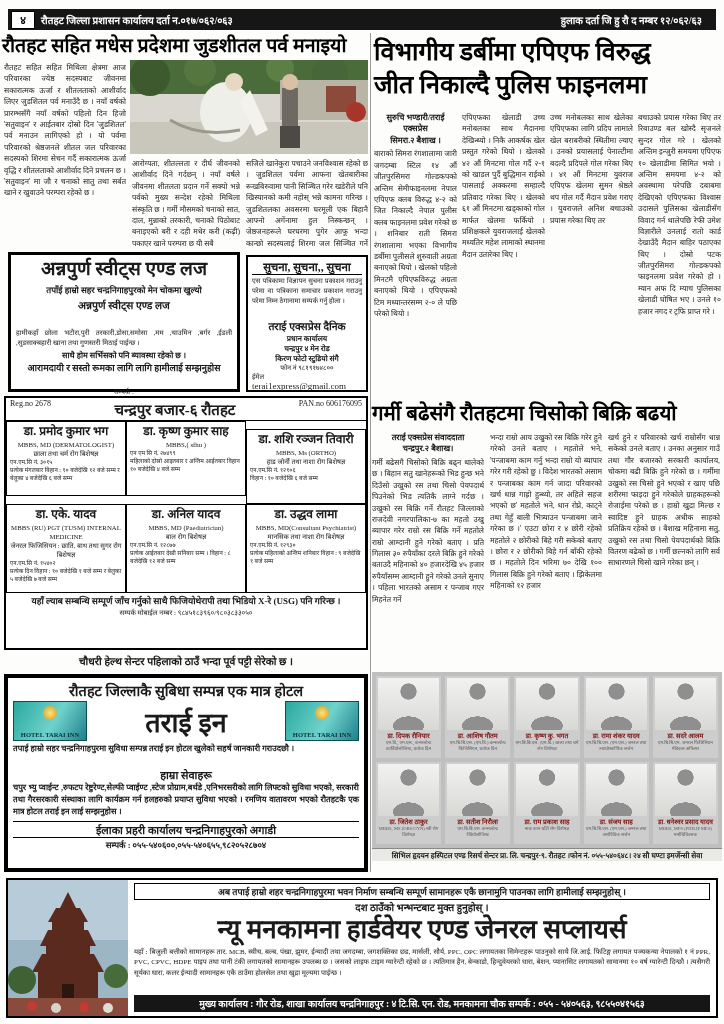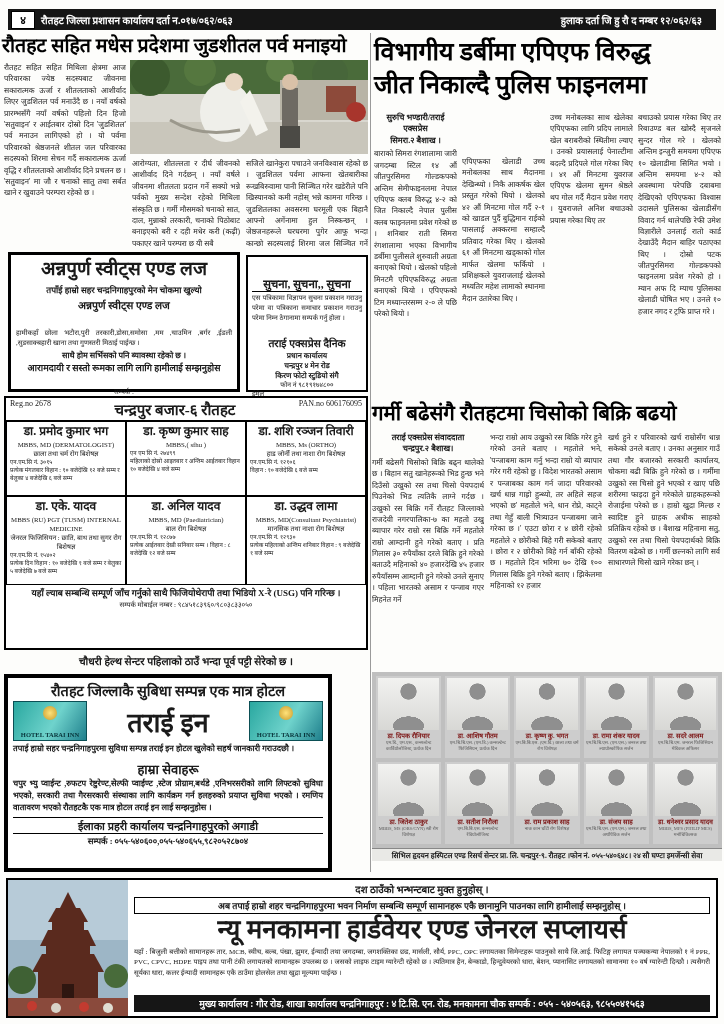--- a/index.html
+++ b/index.html
@@ -82,21 +82,21 @@
   <div class="ctr b" style="font-size:19px;line-height:1.2;">अन्नपुर्ण स्वीट्स एण्ड लज</div>
   <div class="ctr b" style="font-size:8.6px;margin-top:3px;">तपाँई हाम्रो सहर चन्द्रनिगाहपुरको मेन चोकमा खुल्यो</div>
   <div class="ctr b" style="font-size:10.5px;margin-top:2px;">अन्नपुर्ण स्वीट्स एण्ड लज</div>
   <div style="font-size:7px;line-height:1.45;text-align:justify;margin-top:16px;">हामीकहाँ छोला भटौरा,पुरी तरकारी,डोसा,समोसा ,मम ,चाउमिन ,बर्गर ,ईडली ,सुडसाक्बहारी खाना तथा गुणस्तरी मिठाई पाईन्छ ।</div>
   <div class="ctr b" style="font-size:8px;margin-top:1px;">साथै होम सर्भिसको पनि ब्यावस्था रहेको छ ।</div>
   <div class="ctr b" style="font-size:9.3px;margin-top:1px;">आरामदायी र सस्तो रूमका लागि लागि हामीलाई सम्झनुहोस</div>
   <div class="ctr smallcap">सम्पर्क :</div>
   <div class="ctr" style="font-size:8px;">९८४५८६९४०९</div>
 </div>
 
-<div class="abs adbox" style="left:246px;top:255px;width:122px;height:137px;padding:19px 4px;">
+<div class="abs adbox" style="left:246px;top:255px;width:122px;height:137px;padding:2px 4px;">
   <div class="ctr b" style="font-size:11.5px;border-bottom:1px solid #000;">सुचना, सुचना,, सुचना</div>
   <div style="font-size:6.8px;line-height:1.5;text-align:justify;margin-top:1px;">एस पत्रिकामा विज्ञापन सुचना प्रकाशन गराउनु परेमा वा पत्रिकाना समाचार प्रकाशन गराउनु परेमा निम्न ठेगानामा सम्पर्क गर्नु होला ।</div>
   <div class="ctr b" style="font-size:10.5px;margin-top:12px;">तराई एक्सप्रेस दैनिक</div>
   <div class="ctr b" style="font-size:7.5px;">प्रधान कार्यालय</div>
   <div class="ctr b" style="font-size:7.5px;">चन्द्रपुर ४ मेन रोड</div>
   <div class="ctr b" style="font-size:7.5px;">किरण फोटो स्टुडियो संगै</div>
   <div class="ctr" style="font-size:6.8px;">फोन नं ९८१९१७४८००</div>
   <div style="font-size:6.8px;">ईमेल</div>
   <div style="font-size:9px;font-family:'Liberation Serif',serif;">terai1express@gmail.com</div>
 </div>
@@ -116,21 +116,21 @@
       <div class="ch-q">छाला तथा चर्म रोग बिशेषज्ञ</div>
       <div class="ch-t">एन.एम.सि नं. ३०१५</div>
       <div class="ch-t">प्रत्येक मंगलबार बिहान : १० बजेदेखि १२ बजे सम्म र बेलुका ४ बजेदेखि ६ बजे सम्म</div>
     </div>
     <div class="ch-cell" style="height:69px;">
       <div class="ch-name">डा. कृष्ण कुमार साह</div>
       <div class="ch-q">MBBS,( sfhu )</div>
       <div class="ch-t">एन एम सि नं. २७४९९</div>
       <div class="ch-t">महिलाको दोस्रो आइतबार र अन्तिम आईतबार विहान १० बजेदेखि ४ बजे सम्म</div>
     </div>
-    <div class="ch-cell" style="height:69px;">
+    <div class="ch-cell" style="height:69px;margin-top:8px;">
       <div class="ch-name">डा. शशि रञ्जन तिवारी</div>
       <div class="ch-q">MBBS, Ms (ORTHO)</div>
       <div class="ch-q">हाड जोर्नी तथा नाशा रोग बिशेषज्ञ</div>
       <div class="ch-t">एन.एम.सि नं. १२१०६</div>
       <div class="ch-t">विहान : १० बजेदेखि ६ बजे सम्म</div>
     </div>
     <div class="ch-cell" style="height:83px;">
       <div class="ch-name">डा. एके. यादव</div>
       <div class="ch-q">MBBS (RU) PGT (TUSM) INTERNAL MEDICINE</div>
       <div class="ch-q">जेनरल फिजिसियन : छाति, बाथ तथा सुगर रोग बिशेषज्ञ</div>
@@ -150,49 +150,49 @@
       <div class="ch-q">मानसिक तथा नाशा रोग बिशेषज्ञ</div>
       <div class="ch-t">एन.एम.सि नं. १२९३०</div>
       <div class="ch-t">प्रत्येक महिलाको अन्तिम शनिबार विहान : ९ बजेदेखि १ बजे सम्म</div>
     </div>
   </div>
   <div class="ctr" style="font-size:9px;font-weight:bold;padding:1px 2px;">यहाँ ल्याब सम्बन्धि सम्पूर्ण जाँच गर्नुको साथै फिजियोथेरापी तथा भिडियो X-रे (USG) पनि गरिन्छ ।</div>
   <div class="ctr" style="font-size:7px;">सम्पर्क मोबाईल नम्बर : ९८४५१८३९६०/९८०३८३३०५०</div>
 </div>
 <div class="abs ctr b" style="left:4px;top:654px;width:364px;font-size:10.5px;">चौधरी हेल्थ सेन्टर पहिलाको ठाउँ भन्दा पूर्व पट्टी सेरेको छ ।</div>
 
-<div class="abs" style="left:4px;top:674px;width:328px;height:198px;border:4px solid #000;box-sizing:border-box;padding:2px 5px;background:#fff;">
+<div class="abs" style="left:4px;top:674px;width:364px;height:198px;border:4px solid #000;box-sizing:border-box;padding:2px 5px;background:#fff;">
   <div class="ctr b" style="font-size:14.5px;">रौतहट जिल्लाकै सुबिधा सम्पन्न एक मात्र होटल</div>
   <div style="display:flex;align-items:center;justify-content:space-between;margin-top:1px;">
     <div class="tlogo">
           <span>HOTEL TARAI INN</span>
         </div>
     <div class="b" style="font-size:27px;">तराई इन</div>
     <div class="tlogo">
           <span>HOTEL TARAI INN</span>
         </div>
   </div>
   <div class="b" style="font-size:8.2px;line-height:1.45;text-align:justify;margin-top:2px;">तपाई हाम्रो सहर चन्द्रनिगाहपुरमा सुविधा सम्पन्न तराई इन होटल खुलेको सहर्ष जानकारी गराउदछौ ।</div>
-  <div class="ctr b" style="font-size:13px;margin-top:5px;">हाम्रा सेवाहरू</div>
+  <div class="ctr b" style="font-size:11px;margin-top:12px;">हाम्रा सेवाहरू</div>
   <div class="b" style="font-size:8.2px;line-height:1.5;text-align:justify;">चपुर भ्यु प्वाईन्ट ,रुफटप रेष्टुरेण्ट,सेल्फी प्वाईण्ट ,स्टेज प्रोग्राम,बर्थडे ,एनिभरसरीको लागि लिफ्टको सुविधा भएको, सरकारी तथा गैरसरकारी संस्थाका लागि कार्यक्रम गर्न हलहरुको प्रयाप्त सुविधा भएको । रमणिय वातावरण भएको रौतहटकै एक मात्र होटल तराई इन लाई सम्झनुहोस ।</div>
   <div class="ctr b" style="font-size:11px;border-top:1px solid #000;border-bottom:1px solid #000;margin-top:2px;">ईलाका प्रहरी कार्यालय चन्द्रनिगाहपुरको अगाडी</div>
   <div class="ctr b" style="font-size:8.5px;margin-top:1px;">सम्पर्क : ०५५-५४०६००,०५५-५४०६५५,९८२०५२८७०४</div>
 </div>
 
 <div class="abs hl" style="left:374px;top:35px;width:348px;font-size:25px;line-height:1.32;white-space:nowrap;">
   <div>विभागीय डर्बीमा एपिएफ विरुद्ध</div>
   <div>जीत निकाल्दै पुलिस फाइनलमा</div>
 </div>
 <div class="abs" style="left:374px;top:112px;width:348px;height:282px;display:flex;gap:5px;">
   <div style="width:83px;overflow:hidden;">
     <div class="byline">सुरुचि भण्डारी/तराई एक्सप्रेस</div>
     <div class="byline" style="margin-top:-2px;">सिमरा.२ बैशाख ।</div>
     <div class="col" style="height:246px;">बाराको सिमरा रंगशालामा जारी जगदम्बा स्टिल १४ औं जीतपुरसिमरा गोल्डकपको अन्तिम सेमीफाइनलमा नेपाल एपिएफ क्लब विरुद्ध ४-२ को जित निकाल्दै नेपाल पुलीस क्लब फाइनलमा प्रवेश गरेको छ ।  शनिबार राती सिमरा रंगशालामा भएका विभागीय डर्बीमा पुलीसले शुरुवाती अग्रता बनाएको थियो । खेलको पहिलो मिनटमै एपिएफविरुद्ध अग्रता बनाएको थियो । एपिएफको टिम मध्यान्तरसम्म २-० ले पछि परेको थियो ।</div>
   </div>
-  <div class="col" style="width:83px;height:282px;margin-top:44px;">एपिएफका खेलाडी उच्च मनोबलका साथ मैदानमा देखिन्थ्यो । निकै आकर्षक खेल प्रस्तुत गरेको थियो । खेलको ४२ औं मिनटमा गोल गर्दै २-१ को खाडल पुर्दै बुद्धिमान राईको पासलाई अक्करमा सम्हाल्दै प्रतिवाद गरेका थिए ।  खेलको ६१ औं मिनटमा खड्काको गोल मार्फत खेलमा फर्कियो । प्रशिक्षकले युवराजलाई खेलको मध्यतिर महेश लामाको स्थानमा मैदान उतारेका थिए ।</div>
+  <div class="col" style="width:83px;height:282px;">एपिएफका खेलाडी उच्च मनोबलका साथ मैदानमा देखिन्थ्यो । निकै आकर्षक खेल प्रस्तुत गरेको थियो । खेलको ४२ औं मिनटमा गोल गर्दै २-१ को खाडल पुर्दै बुद्धिमान राईको पासलाई अक्करमा सम्हाल्दै प्रतिवाद गरेका थिए ।  खेलको ६१ औं मिनटमा खड्काको गोल मार्फत खेलमा फर्कियो । प्रशिक्षकले युवराजलाई खेलको मध्यतिर महेश लामाको स्थानमा मैदान उतारेका थिए ।</div>
   <div class="col" style="width:83px;height:282px;">उच्च मनोबलका साथ खेलेका एपिएफका लागि प्रदिप लामाले खेल बराबरीको स्थितीमा ल्याए । उनको प्रयासलाई पेनाल्टीमा बदल्दै प्रदिपले गोल गरेका थिए । ४१ औं मिनटमा युवराज एपिएफ खेलमा सुमन श्रेष्ठले थप गोल गर्दै मैदान प्रवेश गराए । युवराजले अनिश बचाउको प्रयास गरेका थिए तर</div>
   <div class="col" style="width:83px;height:282px;">बचाउको प्रयास गरेका थिए तर रिबाउण्ड बल खोस्दै सृजनले सुन्दर गोल गरे ।  खेलको अन्तिम इन्जुरी समयमा एपिएफ १० खेलाडीमा सिमित भयो । अन्तिम समयमा ४-२ को अवस्थामा परेपछि दबाबमा देखिएको एपिएफका विश्वास उदासले पुलिसका खेलाडीसँग विवाद गर्न थालेपछि रेफी उमेश विज्ञारीले उनलाई रातो कार्ड देखाउँदै मैदान बाहिर पठाएका थिए ।  दोस्रो पटक जीतपुरसिमरा गोल्डकपको फाइनलमा प्रवेश गरेको हो । म्यान अफ दि म्याच पुलिसका खेलाडी घोषित भए । उनले १० हजार नगद र ट्रफि प्राप्त गरे ।</div>
 </div>
 
 <div class="abs hl" style="left:372px;top:398px;width:352px;font-size:20.5px;white-space:nowrap;">गर्मी बढेसंगै रौतहटमा चिसोको बिक्रि बढयो</div>
 <div class="abs" style="left:372px;top:432px;width:350px;height:236px;display:flex;gap:6px;">
   <div style="width:112px;overflow:hidden;">
     <div class="byline">तराई एक्सप्रेस संवाददाता</div>
     <div class="byline" style="margin-top:-2px;">चन्द्रपुर.२ बैशाख।</div>
     <div class="col" style="height:202px;">गर्मी बढेसगै चिसोको बिक्रि बढ्न थालेको छ । बिहान सतु खानेहरूको भिड हुन्छ भने दिउँसो उखुको रस तथा चिसो पेयपदार्थ पिउनेको भिड त्यतिकै लाग्ने गर्दछ ।  उखुको रस बिक्रि गर्ने रौतहट जिल्लाको राजदेवी नगरपालिका-७ का महतो उखु ब्यापार गरेर राम्रो रस बिक्रि गर्ने महतोले राम्रो आम्दानी हुने गरेको बताए ।  प्रति गिलास ३० रुपैयाँका दरले बिक्रि हुने गरेको बताउदै महिनाको ४० हजारदेखि ४५ हजार रुपैयाँसम्म आम्दानी हुने गरेको उनले सुनाए । पहिला भारतको असाम र पन्जाब गएर मिहनेत गर्ने</div>
@@ -273,21 +273,21 @@
       <circle cx="14" cy="100" r="14" fill="#3f6134"></circle>
       <circle cx="108" cy="96" r="12" fill="#486b3a"></circle>
       <rect y="118" width="120" height="18" fill="#8a4a3c"></rect>
       <circle cx="24" cy="126" r="5" fill="#c23b30"></circle>
       <circle cx="48" cy="128" r="5" fill="#d8d3c8"></circle>
       <circle cx="76" cy="127" r="5" fill="#c23b30"></circle>
       <circle cx="100" cy="128" r="5" fill="#e0ddd2"></circle>
     </svg>
   </div>
   <div style="flex:1;padding:2px 6px;display:flex;flex-direction:column;">
+    <div class="ctr b" style="font-size:9px;border:1px solid #000;padding:1px 2px;margin-top:1px;">अब तपाई हाम्रो शहर चन्द्रनिगाहपुरमा भवन निर्माण सम्बन्धि सम्पूर्ण सामानहरू एकै छानामुनि पाउनका लागि हामीलाई सम्झनुहोस् ।</div>
     <div class="ctr b" style="font-size:10px;">दश ठाउँको भन्भन्टबाट मुक्त हुनुहोस् ।</div>
-    <div class="ctr b" style="font-size:9px;border:1px solid #000;padding:1px 2px;margin-top:1px;">अब तपाई हाम्रो शहर चन्द्रनिगाहपुरमा भवन निर्माण सम्बन्धि सम्पूर्ण सामानहरू एकै छानामुनि पाउनका लागि हामीलाई सम्झनुहोस् ।</div>
     <div class="ctr b" style="font-size:26px;line-height:1.25;">न्यू मनकामना हार्डवेयर एण्ड जेनरल सप्लायर्स</div>
     <div style="font-size:7px;line-height:1.5;text-align:justify;flex:1;overflow:hidden;">यहाँ : बिजुली बत्तीको सामानहरू तार, MCB, स्वीच, बल्ब, पंखा, झुमर, ईन्यादी तथा जगदम्बा, जगशक्तिका छड, मार्सली, सौर्य, PPC, OPC लगायतका सिमेन्टहरू पाउनुको साथै जि.आई. फिटिङ्ग लगायत पञ्चकन्या नेपालको १ नं PPR, PVC, CPVC, HDPE पाइप तथा पानी टंकी लगायतको सामानहरू उपलब्ध छ । जसको लाइफ टाइम ग्यारेन्टी रहेको छ । त्यतिमात्र हैन, बेन्काडो, हिन्दुवेयरको धारा, बेशन, प्यानासिट लगायतको सामानमा १० वर्ष ग्यारेन्टी दिन्छौ । त्यसैगरी सूर्यका धारा, कलर ईन्यादी सामानहरू एकै ठाउँमा होलसेल तथा खुद्रा मूल्यमा पाईन्छ ।</div>
     <div class="ctr b" style="background:#161616;color:#fff;font-size:9.5px;padding:2px 3px;margin-bottom:2px;">मुख्य कार्यालय : गौर रोड, शाखा कार्यालय चन्द्रनिगाहपुर : ४ टि.सि. एन. रोड, मनकामना चौक सम्पर्क : ०५५ - ५४०५६३, ९८५५०४१५६३</div>
   </div>
 </div>
 
 </div>
 
 </body></html>

